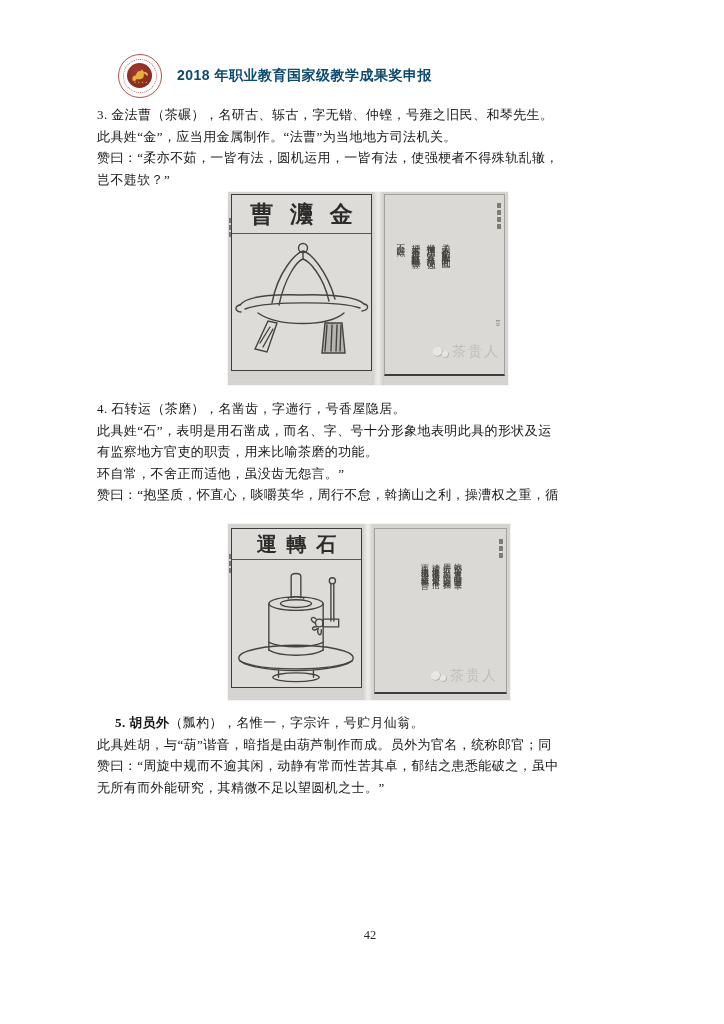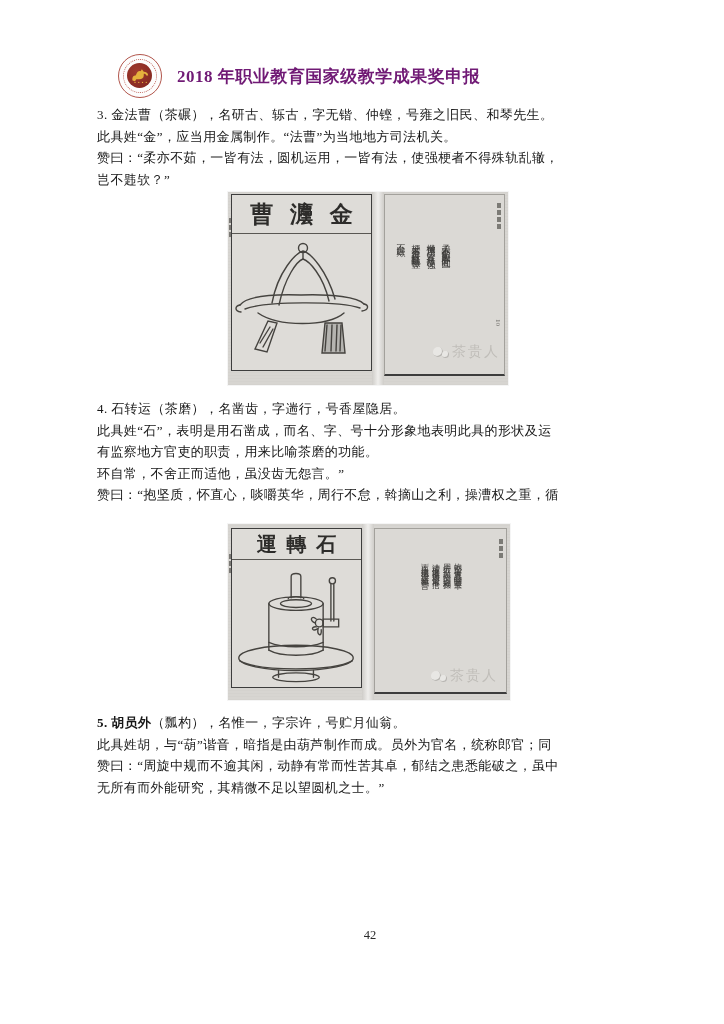--- a/index.html
+++ b/index.html
@@ -7,26 +7,26 @@
         font-family:"Liberation Serif",serif;color:#1c1c1c;}
   
   .hdr{position:absolute;left:118px;top:54px;display:flex;align-items:center;gap:15px;}
   .logo{position:relative;width:44px;height:44px;border-radius:50%;border:1.5px solid #b2564c;
         background:#fdfdfd;box-sizing:border-box;}
   .logo .ring{position:absolute;left:4px;top:4px;right:4px;bottom:4px;border-radius:50%;
         border:1px dotted #c0665c;}
   .logo .core{position:absolute;left:8px;top:8px;width:25px;height:25px;border-radius:50%;
         background:radial-gradient(circle at 40% 35%,#a03a2e,#7e231d);display:flex;
         align-items:center;justify-content:center;}
-  .hdr-title{font-family:Liberation Serif, serif;font-weight:700;font-size:17px;
-        color:#701a75;letter-spacing:.5px;}
+  .hdr-title{font-family:Liberation Sans, sans-serif;font-weight:700;font-size:14px;
+        color:#0c4a6e;letter-spacing:.5px;}
   
   .txt{position:absolute;left:97px;width:540px;font-size:13px;color:#171717;}
   .txt .ln{height:21.6px;line-height:21.6px;white-space:nowrap;letter-spacing:.4px;}
-  .bold{font-weight:700;}
+  .bold{font-weight:700;margin-left:18px;}
   
   .scan{position:absolute;background:#d7d5d1;
         background-image:repeating-linear-gradient(0deg,rgba(0,0,0,.015) 0 1px,transparent 1px 3px);
         box-shadow:0 0 0 1px rgba(0,0,0,.04);}
   .leaf{position:absolute;box-sizing:border-box;}
   .leaf.l{background:#dedcd8;border:1.5px solid #3d3d3d;}
   .leaf.r{background:#dbd9d5;border:1px solid #a3a19c;border-bottom:2px solid #3d3d3d;}
   .gutter{position:absolute;top:0;bottom:0;width:12px;background:linear-gradient(90deg,#cfcdc9,#efeeec 50%,#cfcdc9);}
   .ptitle{display:flex;justify-content:space-around;align-items:center;
         font-weight:700;color:#2d2c2a;border-bottom:1px solid #595753;}

